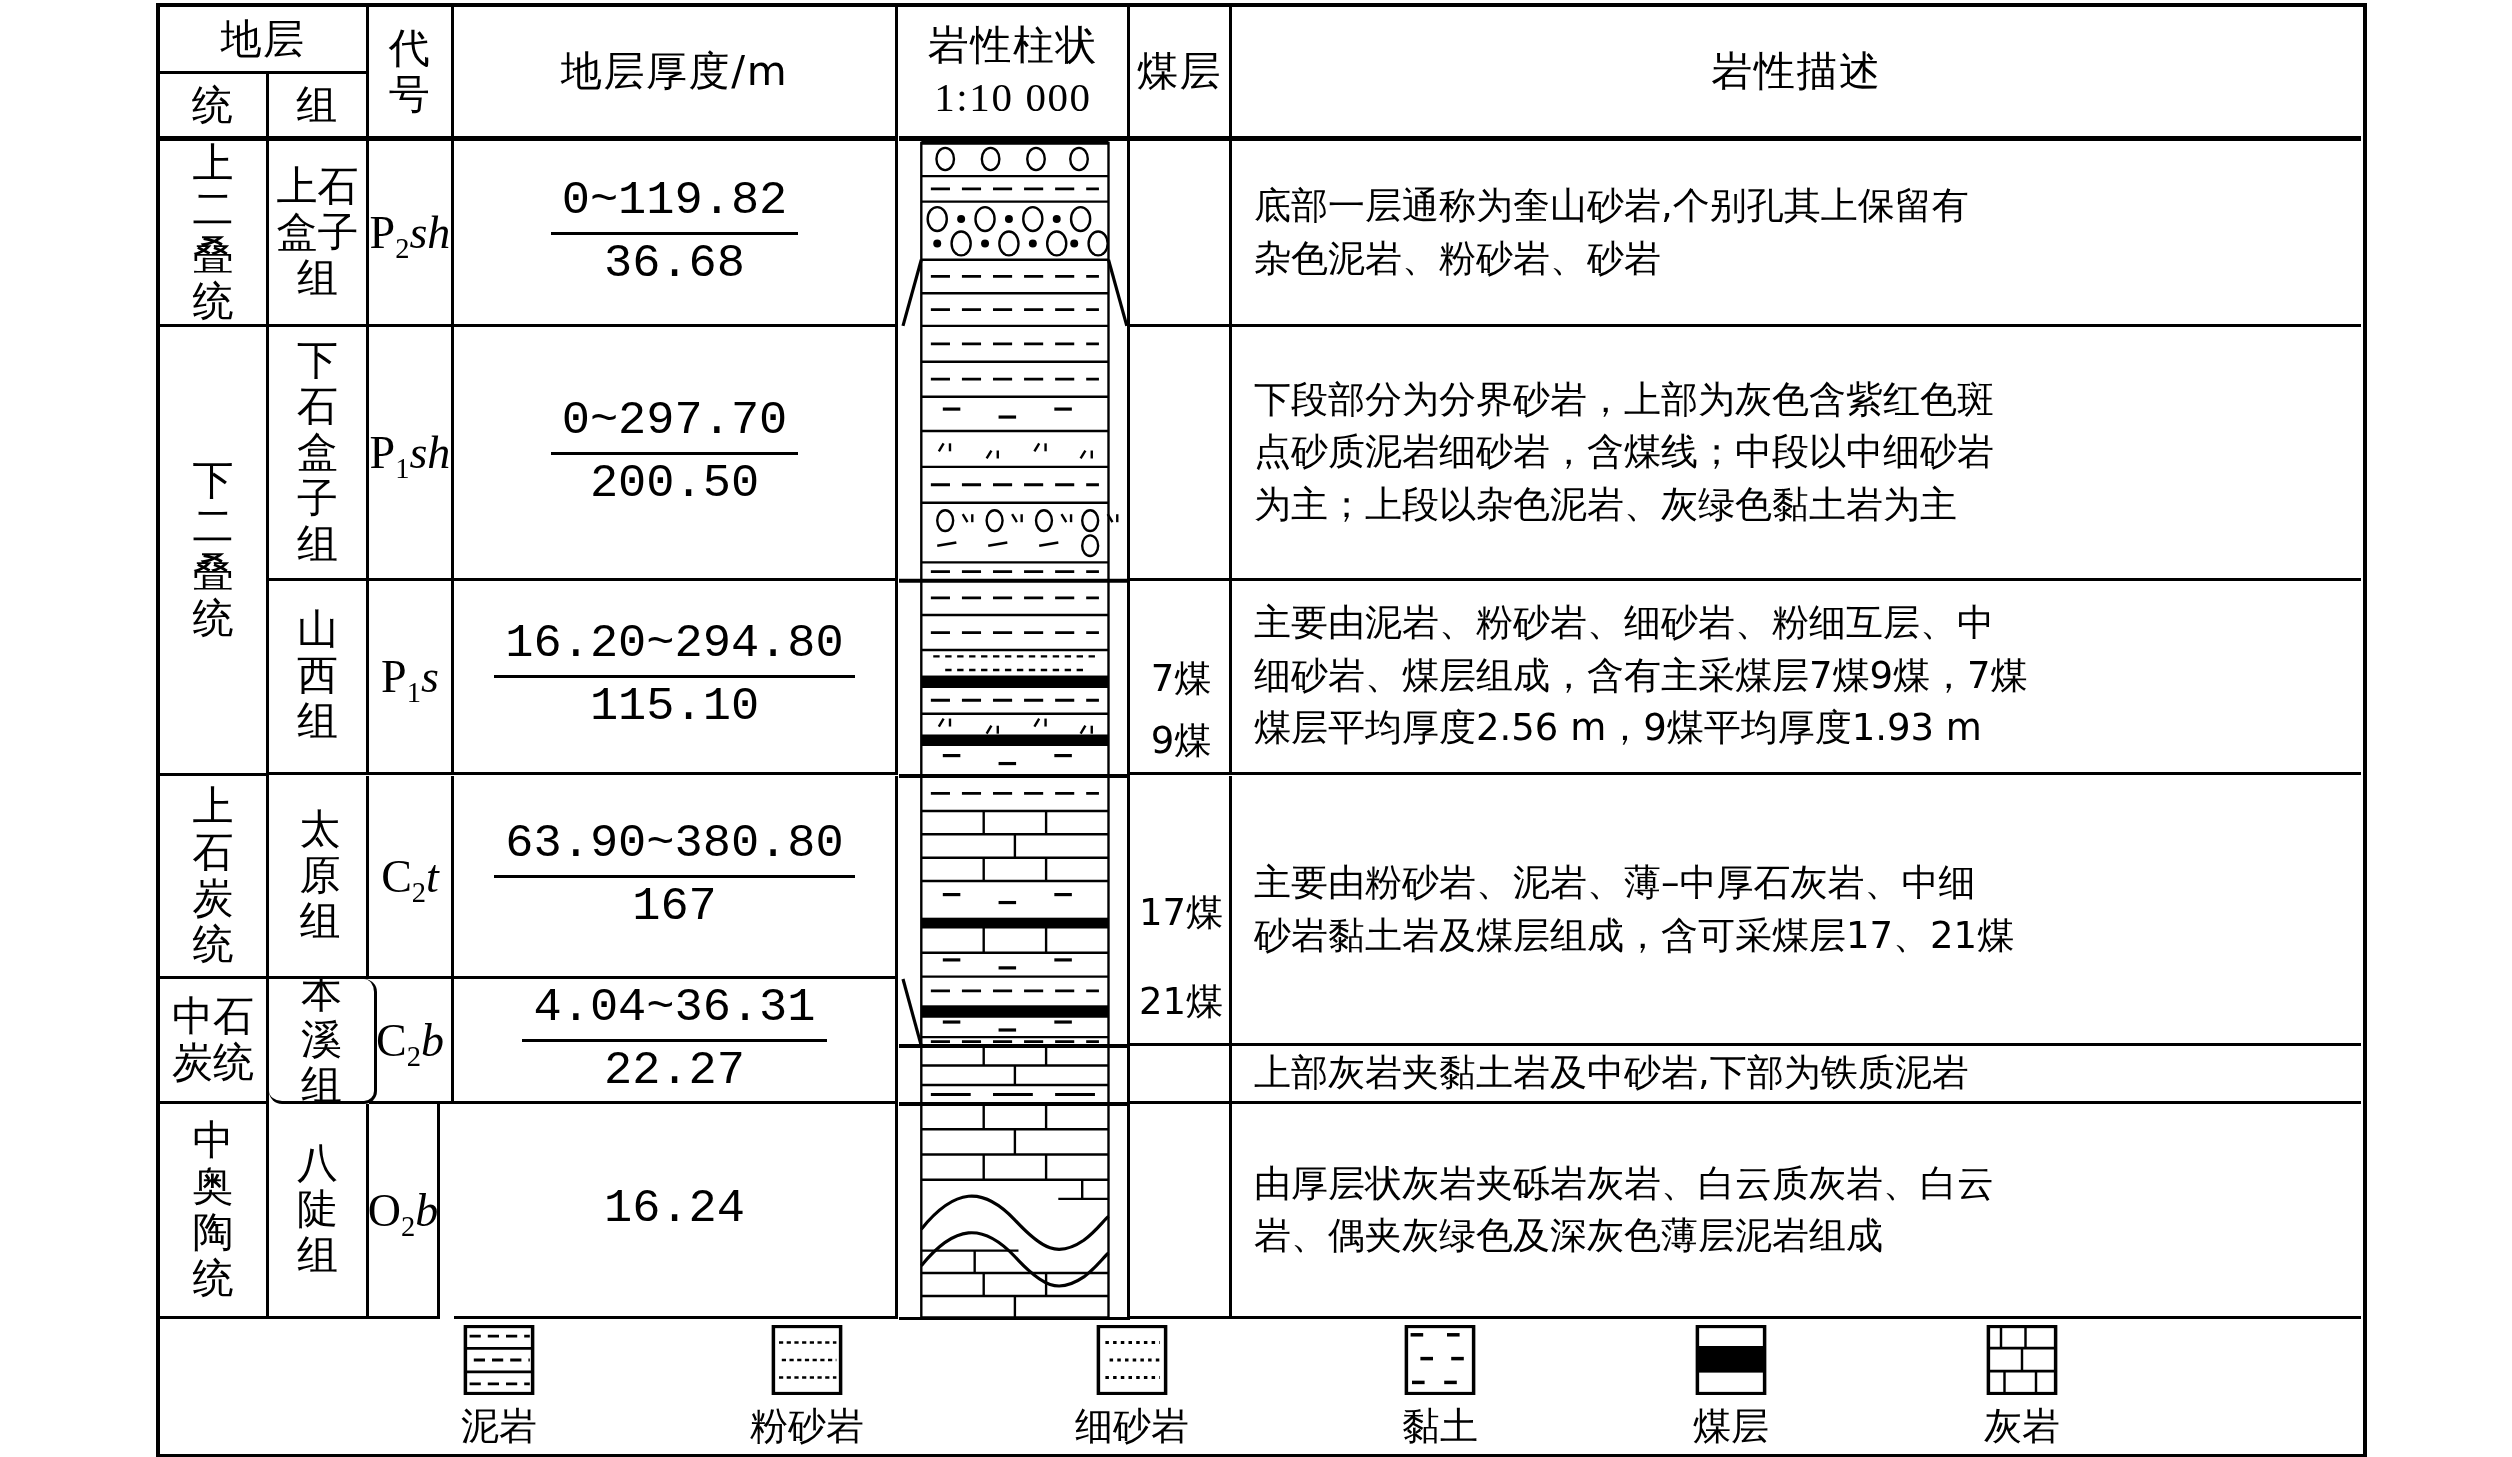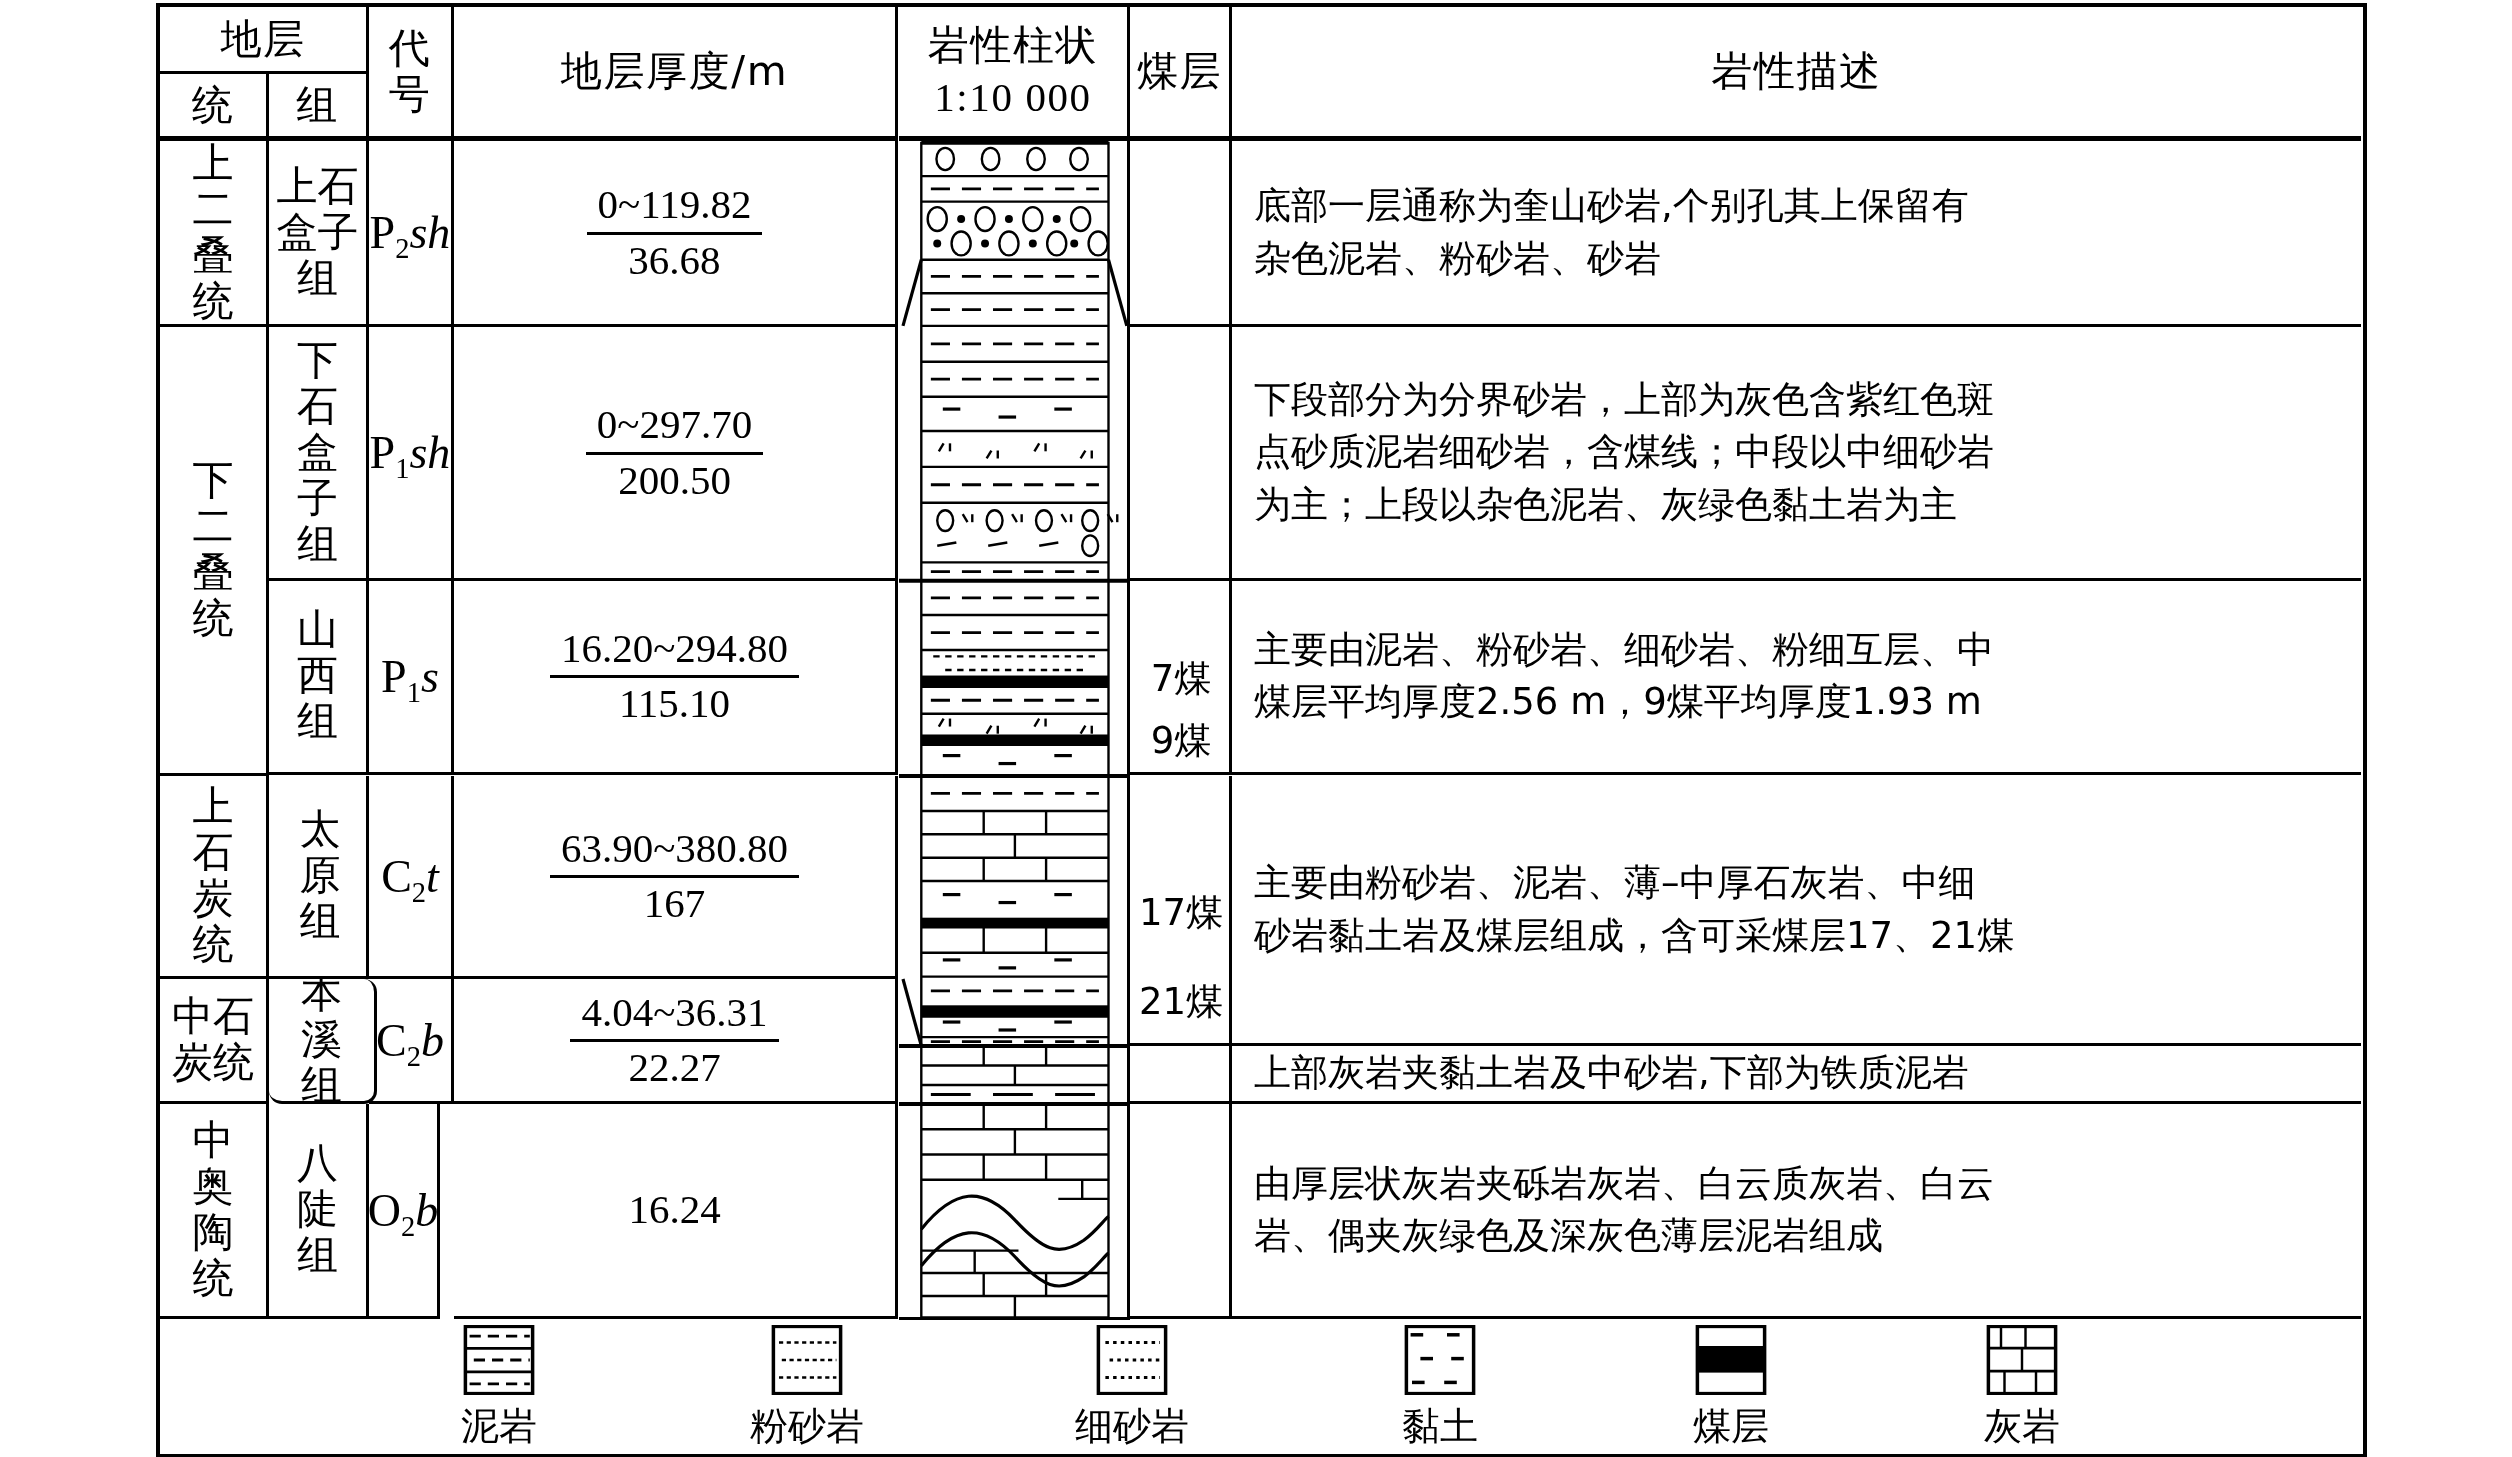--- a/index.html
+++ b/index.html
@@ -9,21 +9,21 @@
         display:flex;align-items:center;justify-content:center;text-align:center;overflow:hidden;}
   .noright{border-right:none;}
   .hsep{border-bottom-width:5.6px;}
   .hd{font-size:41px;letter-spacing:1.6px;}
   .two-line{line-height:1.25;}
   .vstack{width:46px;word-break:break-all;line-height:1.12;font-size:41px;}
   .vstack2{width:93px;word-break:break-all;line-height:1.12;font-size:41px;}
   .code{font-family:"Liberation Serif","DejaVu Serif",serif;font-size:46px;}
   .code sub{font-size:62%;line-height:0;}
   .code i{font-style:italic;}
-  .frac{font-family:Liberation Serif, serif;font-size:41px;line-height:1.25;}
+  .frac{font-family:Liberation Mono, monospace;font-size:47px;line-height:1.25;}
   .frac .top{padding:0 11px 1.6px 11px;border-bottom:3.2px solid #000;}
   .frac .top.nofrac{border-bottom:none;}
   .desc{justify-content:flex-start;align-items:center;text-align:left;padding-left:22px;font-size:37px;line-height:1.42;}
   .coal-label{position:absolute;width:102px;text-align:center;font-size:37px;transform:translateY(-50%);}
   #lith{position:absolute;}
   #legend{position:absolute;left:0;top:1308px;width:2201px;height:137px;display:flex;justify-content:space-evenly;padding:0 88px;box-sizing:border-box;}
   .lg-item{display:flex;flex-direction:column;align-items:center;justify-content:flex-start;padding-top:9.6px;}
   .lg-label{font-size:38px;margin-top:6.4px;}
 </style>
 </head>
@@ -147,20 +147,21 @@
       <div class="cell desc noright" style="left: 1072px; top: 320px; width: 1129px; height: 254px;">
         <div>
           <div>下段部分为分界砂岩，上部为灰色含紫红色斑</div>
           <div>点砂质泥岩细砂岩，含煤线；中段以中细砂岩</div>
           <div>为主；上段以杂色泥岩、灰绿色黏土岩为主</div>
         </div>
       </div>
       <div class="cell desc noright" style="left: 1072px; top: 573px; width: 1129px; height: 195px;">
         <div>
           <div>主要由泥岩、粉砂岩、细砂岩、粉细互层、中</div>
+          <div>细砂岩、煤层组成，含有主采煤层7煤9煤，7煤</div>
           <div>煤层平均厚度2.56 m，9煤平均厚度1.93 m</div>
         </div>
       </div>
       <div class="cell desc noright" style="left: 1072px; top: 769px; width: 1129px; height: 270px;">
         <div>
           <div>主要由粉砂岩、泥岩、薄–中厚石灰岩、中细</div>
           <div>砂岩黏土岩及煤层组成，含可采煤层17、21煤</div>
         </div>
       </div>
       <div class="cell desc noright" style="left: 1072px; top: 1039px; width: 1129px; height: 58px;">

